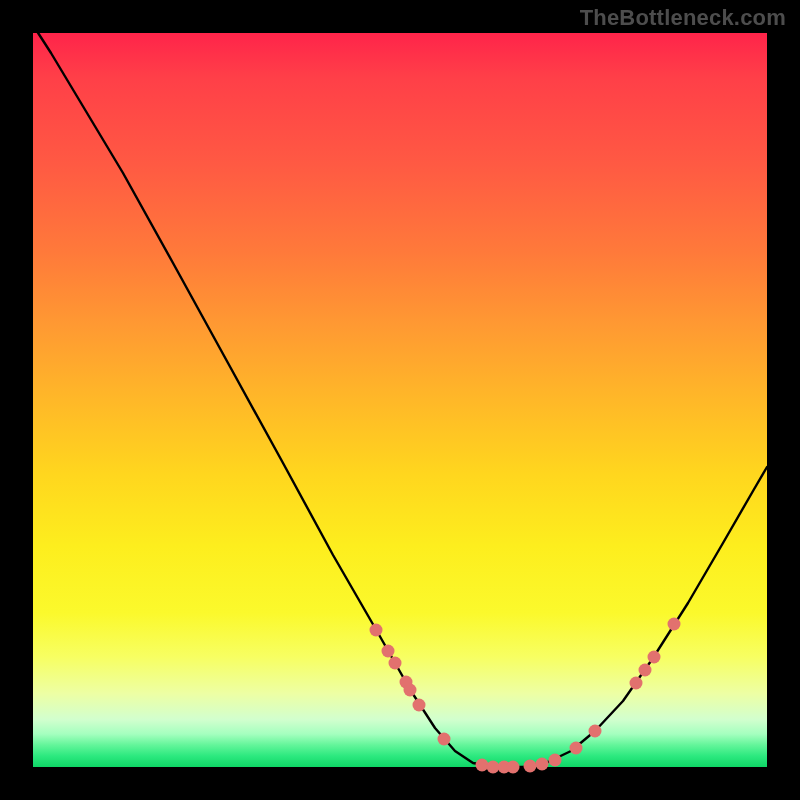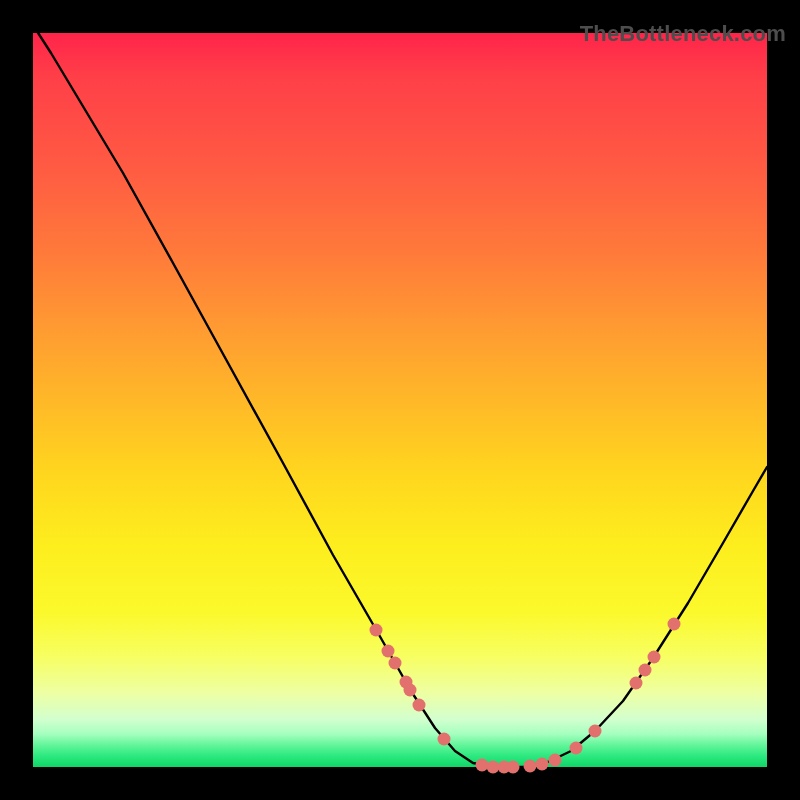--- a/index.html
+++ b/index.html
@@ -12,21 +12,21 @@
     font-family: Arial, Helvetica, sans-serif;
   }
   .stage {
     position: relative;
     width: 800px;
     height: 800px;
     background: #000;
   }
   .watermark {
     position: absolute;
-    top: 21px;
+    top: 5px;
     right: 14px;
     color: #4d4d4d;
     font-size: 22px;
     font-weight: 600;
     letter-spacing: 0.2px;
     z-index: 10;
   }
   .plot-area {
     position: absolute;
     left: 33px;

